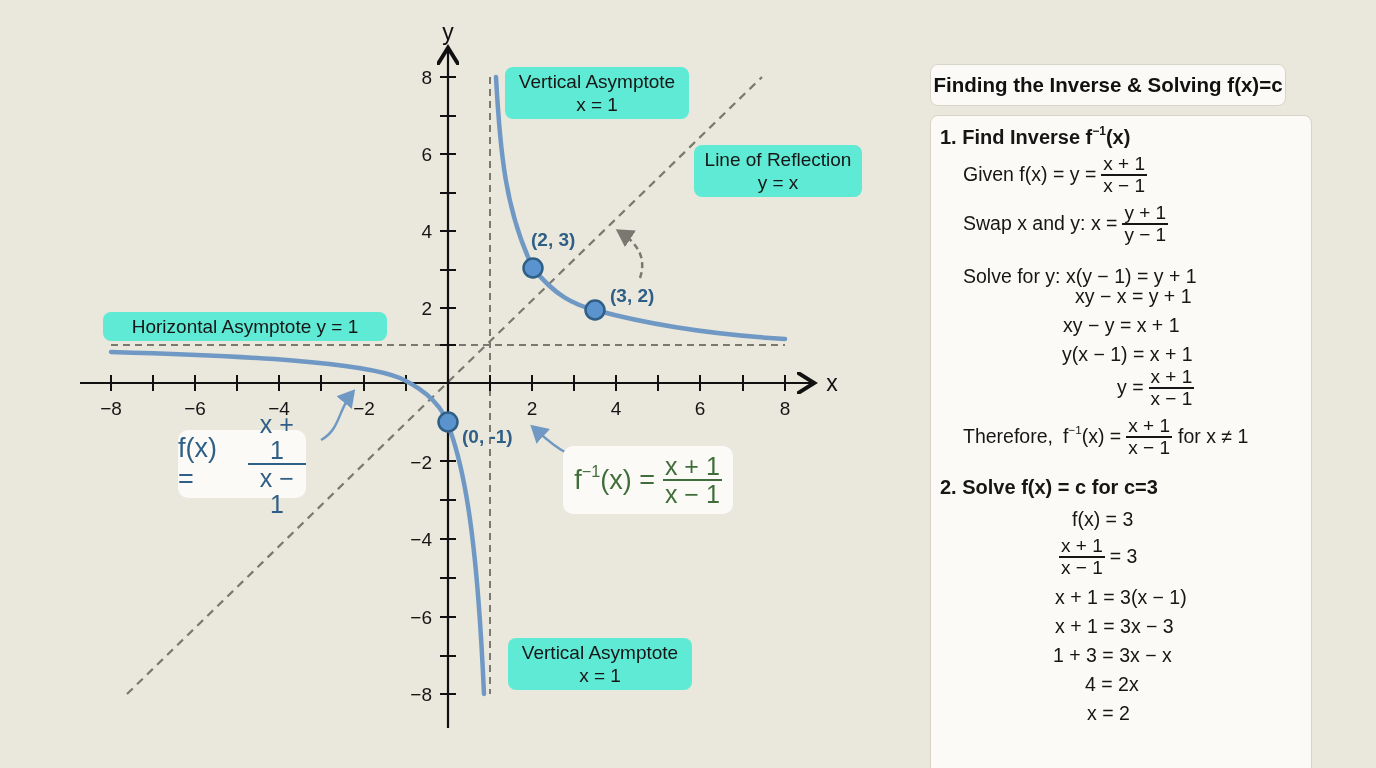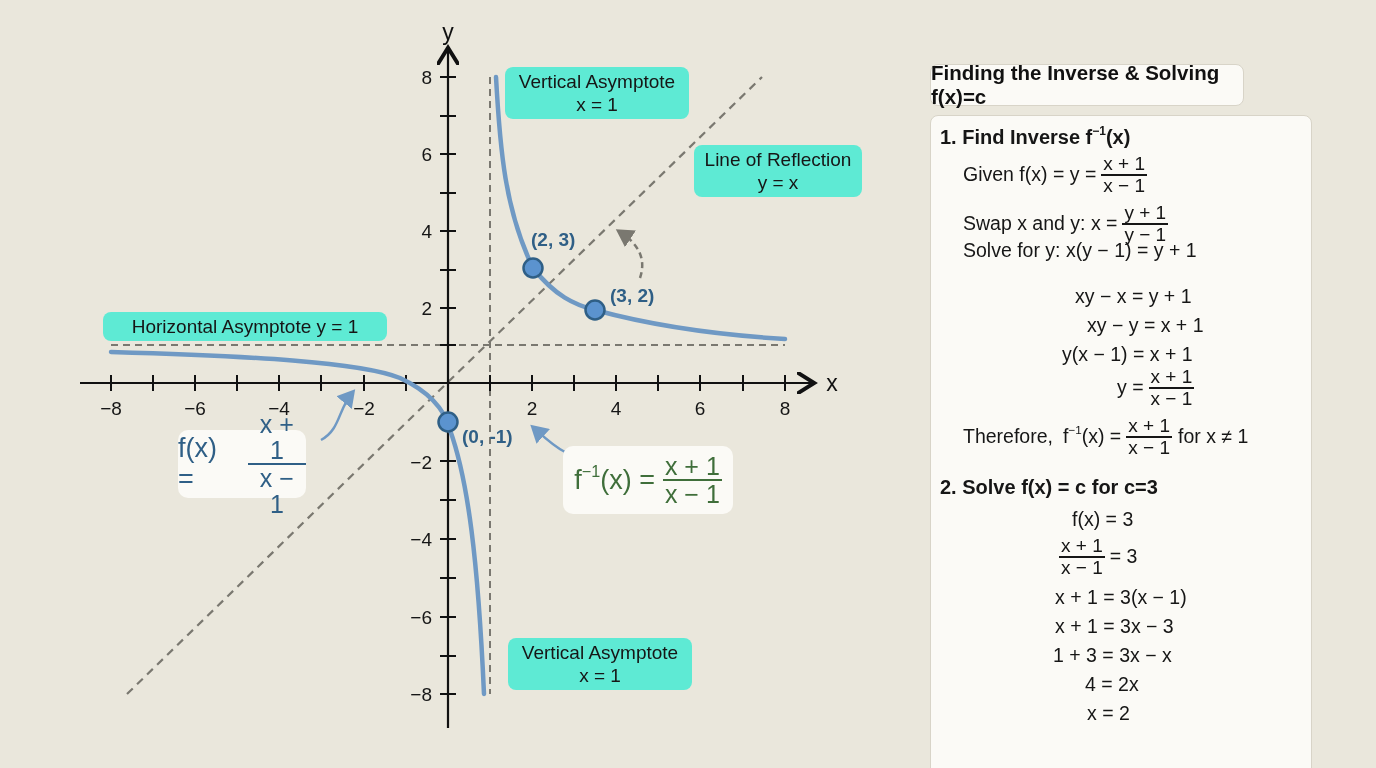--- a/index.html
+++ b/index.html
@@ -24,21 +24,21 @@
     position:absolute; background:#fbfaf6; border-radius:10px;
     display:flex; align-items:center; justify-content:center; box-sizing:border-box;
     font-size:27px;
   }
   .fbox .frac { font-size:25px; margin-left:8px; }
   .fbox.blue { color:#2f5f86; }
   .fbox.green { color:#3f6e3a; }
   sup { font-size:0.6em; vertical-align:0.75em; line-height:0; }
 
   #panel-title {
-    position:absolute; left:930px; top:64px; width:314px; height:42px;
+    position:absolute; left:930px; top:64px; width:356px; height:42px;
     background:#fbfaf6; border:1.5px solid #d8d4c8; border-radius:8px;
     box-sizing:border-box; font-weight:bold; font-size:20.5px;
     display:flex; align-items:center; justify-content:center; color:#111;
   }
   #panel {
     position:absolute; left:930px; top:115px; width:382px; height:684px;
     background:#fbfaf6; border:1.5px solid #d8d4c8; border-radius:8px;
     box-sizing:border-box;
   }
   .step { position:absolute; font-size:19.5px; color:#161616; white-space:nowrap; }
@@ -199,23 +199,23 @@
   </div>
 
   <div class="step" style="left:32px; top:87px; display:flex; align-items:center;">
     <span>Swap x and y: x =</span>
     <span class="frac panel-frac" style="margin-left:5px;">
       <span class="num">y + 1</span>
       <span class="den">y − 1</span>
     </span>
   </div>
 
-  <div class="step" style="left:32px; top:123px;">Solve for y: x(y − 1) = y + 1</div>
+  <div class="step" style="left:32px; top:149px;">Solve for y: x(y − 1) = y + 1</div>
   <div class="step" style="left:144px; top:169px;">xy − x = y + 1</div>
-  <div class="step" style="left:156px; top:198px;">xy − y = x + 1</div>
+  <div class="step" style="left:132px; top:198px;">xy − y = x + 1</div>
   <div class="step" style="left:131px; top:227px;">y(x − 1) = x + 1</div>
 
   <div class="step" style="left:186px; top:251px; display:flex; align-items:center;">
     <span>y =</span>
     <span class="frac panel-frac" style="margin-left:5px;">
       <span class="num">x + 1</span>
       <span class="den">x − 1</span>
     </span>
   </div>
 

